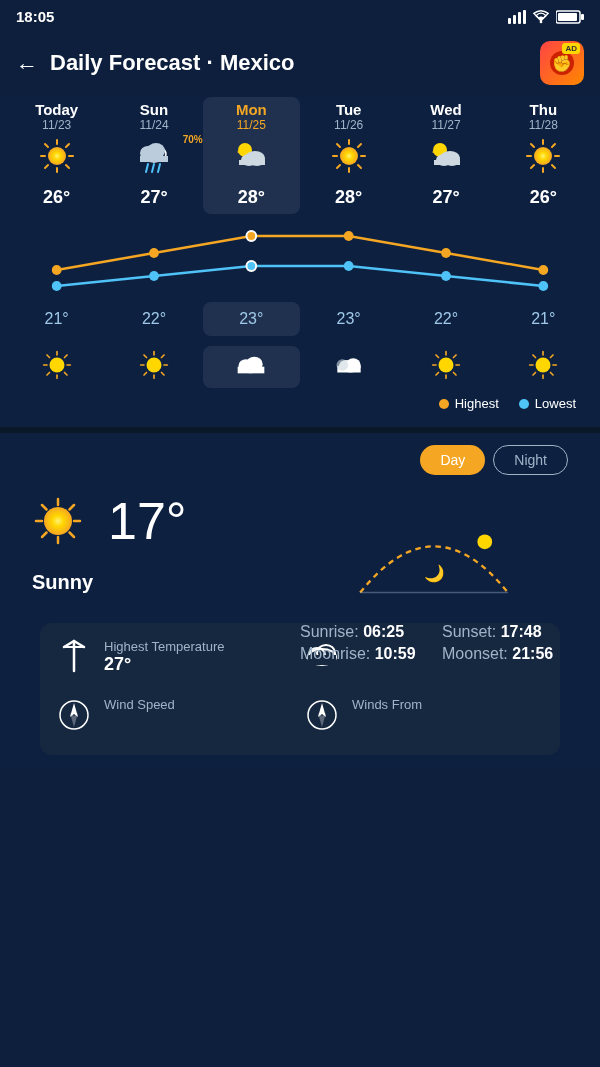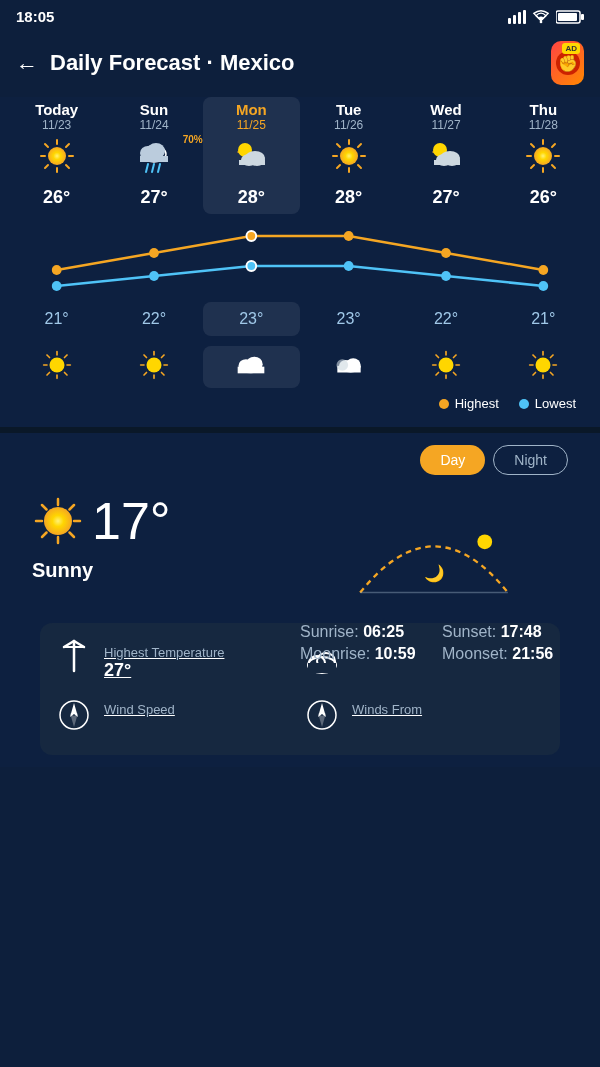--- a/index.html
+++ b/index.html
@@ -26,21 +26,21 @@
     
     .header {
       display: flex;
       align-items: center;
       justify-content: space-between;
       padding: 8px 16px 12px;
     }
     .header-left { display: flex; align-items: center; gap: 12px; }
     .header-title { font-size: 22px; font-weight: 600; }
     .ad-badge {
-      width: 33px; height: 44px;
+      width: 44px; height: 44px;
       background: linear-gradient(135deg, #ff4444, #ff8800);
       border-radius: 10px;
       display: flex; align-items: center; justify-content: center;
       font-size: 10px; font-weight: bold; color: white;
       position: relative;
     }
     .ad-badge .ad-label {
       position: absolute; top: 2px; right: 4px;
       background: #ffd700; color: #333; font-size: 8px; padding: 1px 3px;
       border-radius: 3px; font-weight: bold;
@@ -109,21 +109,21 @@
     }
     .toggle-day { background: #f5a623; color: white; }
     .toggle-night { background: transparent; border: 1.5px solid #a0b4c8; color: #a0b4c8; }
 
     .current-weather {
       display: flex;
       align-items: flex-start;
       gap: 0;
     }
     .weather-left { flex: 1; }
-    .current-temp-row { display: flex; align-items: center; gap: 8px; margin-bottom: 8px; }
+    .current-temp-row { display: flex; align-items: center; gap: 24px; margin-bottom: 20px; }
     .current-temp { font-size: 52px; font-weight: 300; }
     .current-desc { font-size: 20px; font-weight: 600; margin-bottom: 4px; }
     .current-sub { font-size: 14px; color: #a0b4c8; }
 
     .sun-arc { flex: 1; position: relative; height: 120px; }
     .sun-arc svg { width: 100%; height: 100%; }
 
     .sun-times {
       display: grid;
       grid-template-columns: 1fr 1fr;
@@ -140,21 +140,21 @@
       background: #162840;
       border-radius: 12px;
       margin: 12px 8px 0;
       padding: 16px;
     }
     .details-grid {
       display: grid;
       grid-template-columns: 1fr 1fr;
       gap: 16px 8px;
     }
-    .detail-item { display: flex; align-items: flex-end; gap: 12px; text-decoration: underline; }
+    .detail-item { display: flex; align-items: flex-start; gap: 12px; }
     .detail-icon { font-size: 24px; width: 36px; text-align: center; }
     .detail-label { font-size: 13px; color: #a0b4c8; }
     .detail-value { font-size: 18px; font-weight: 600; }
 
     
     .active-col {
       background: rgba(255,255,255,0.08);
       border-radius: 8px;
     }
   </style>

